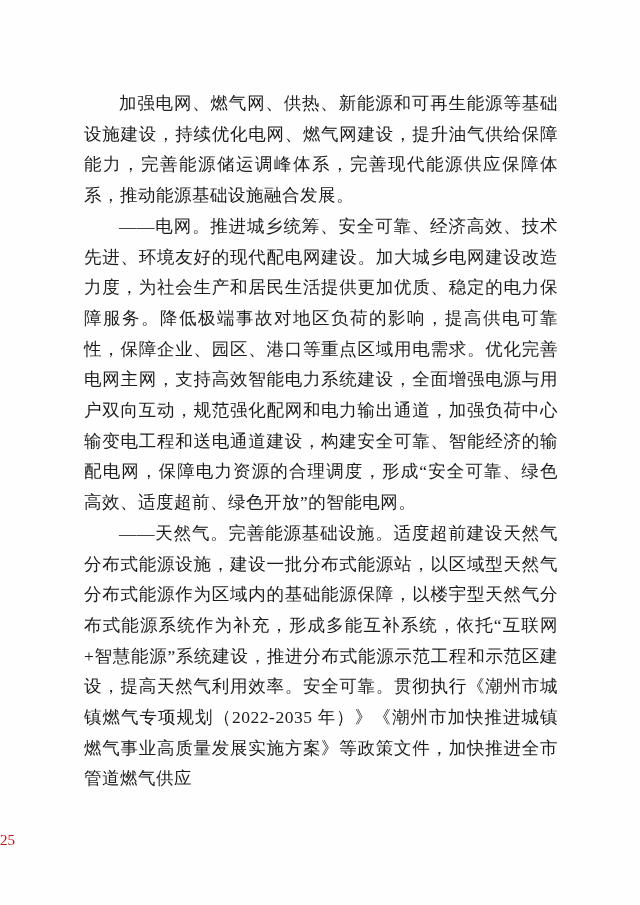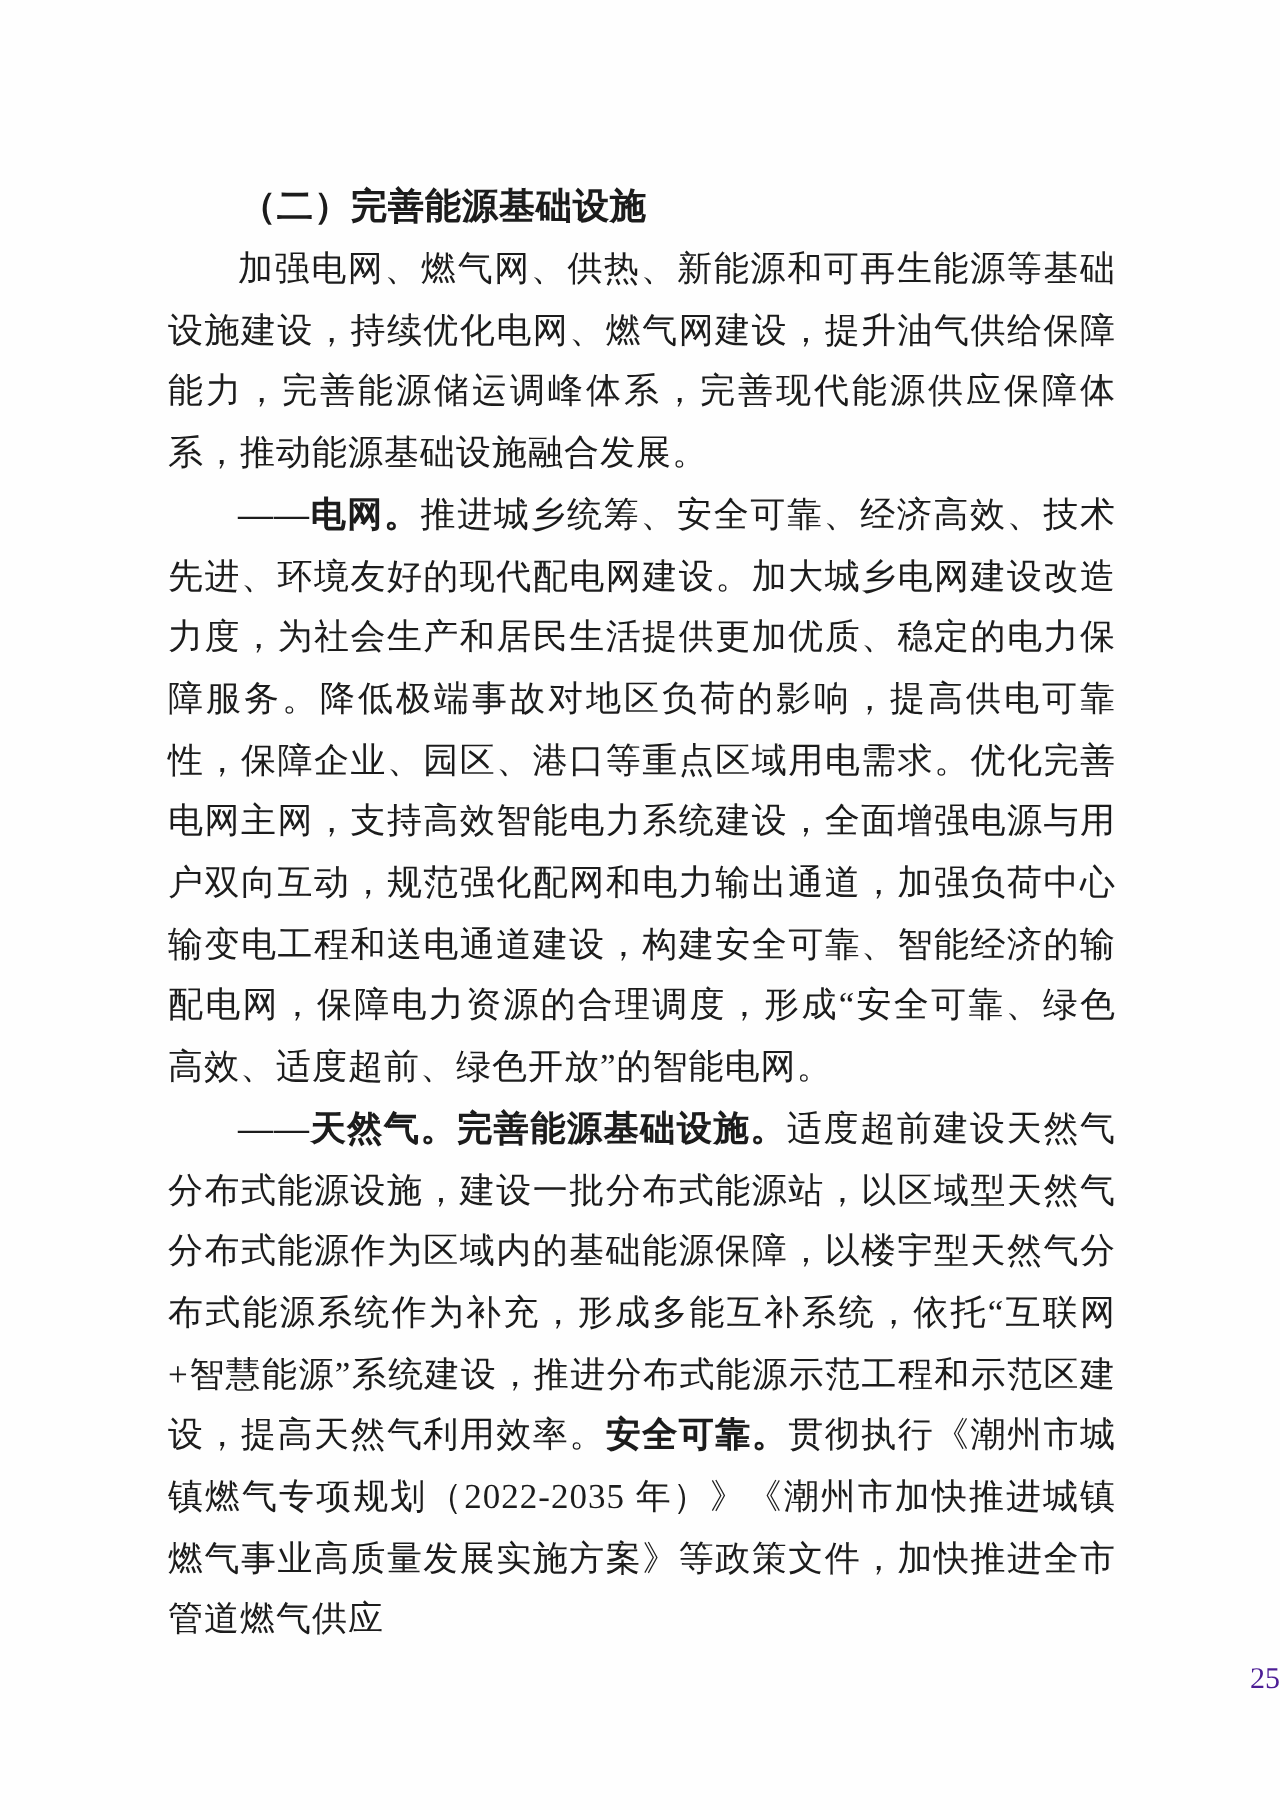--- a/index.html
+++ b/index.html
@@ -33,38 +33,37 @@
   .para {
     margin: 0;
     font-size: 17.5px;
     line-height: 30.7px;
     text-indent: 2em;
     text-align: justify;
     text-justify: inter-ideograph;
     letter-spacing: 0.5px;
   }
   .bold {
-    font-weight: bold;
+    font-weight: normal;
   }
   .page-number {
     position: absolute;
     left: 0;
     bottom: 56px;
     width: 100%;
-    text-align: right;
+    text-align: left;
     font-size: 15px;
-    color: #4c1d95;
+    color: #b91c1c;
   }
 </style>
 </head>
 <body>
 
 <div class="page">
 
-  <h2 class="heading">（二）完善能源基础设施</h2>
 
   <p class="para"><span>加强电网、燃气网、供热、新能源和可再生能源等基础设施建设，持续优化电网、燃气网建设，提升油气供给保障能力，完善能源储运调峰体系，完善现代能源供应保障体系，推动能源基础设施融合发展。</span></p>
 
   <p class="para"><span class="bold">——电网。</span><span>推进城乡统筹、安全可靠、经济高效、技术先进、环境友好的现代配电网建设。加大城乡电网建设改造力度，为社会生产和居民生活提供更加优质、稳定的电力保障服务。降低极端事故对地区负荷的影响，提高供电可靠性，保障企业、园区、港口等重点区域用电需求。优化完善电网主网，支持高效智能电力系统建设，全面增强电源与用户双向互动，规范强化配网和电力输出通道，加强负荷中心输变电工程和送电通道建设，构建安全可靠、智能经济的输配电网，保障电力资源的合理调度，形成“安全可靠、绿色高效、适度超前、绿色开放”的智能电网。</span></p>
 
   <p class="para"><span class="bold">——天然气。完善能源基础设施。</span><span>适度超前建设天然气分布式能源设施，建设一批分布式能源站，以区域型天然气分布式能源作为区域内的基础能源保障，以楼宇型天然气分布式能源系统作为补充，形成多能互补系统，依托“互联网+智慧能源”系统建设，推进分布式能源示范工程和示范区建设，提高天然气利用效率。</span><span class="bold">安全可靠。</span><span>贯彻执行《潮州市城镇燃气专项规划（2022-2035 年）》《潮州市加快推进城镇燃气事业高质量发展实施方案》等政策文件，加快推进全市管道燃气供应</span></p>
 
   <div class="page-number">25</div>
 
 </div>

